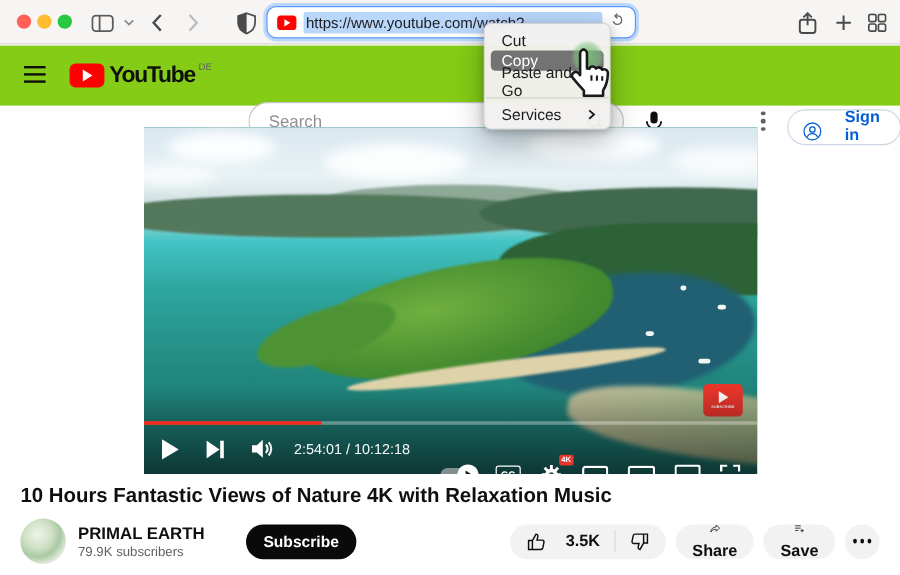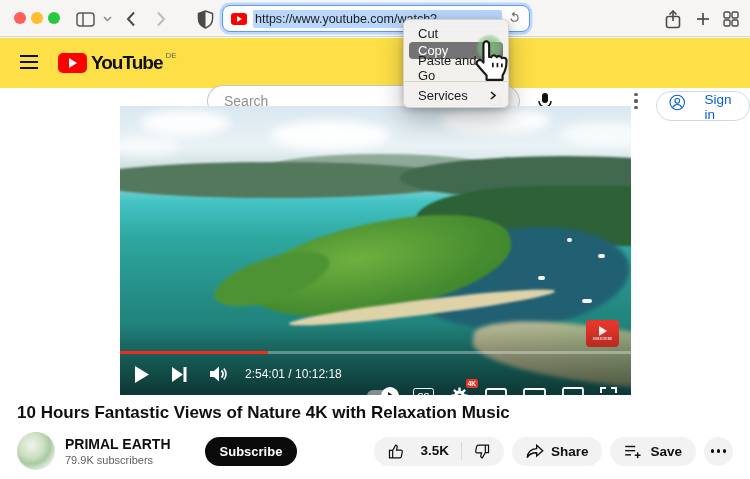--- a/index.html
+++ b/index.html
@@ -36,43 +36,43 @@
   .ctx-item.hl { background:#737373; color:#fff; border-radius:4px; margin:0 5px; padding:0 7px 0 9px; }
   .ctx-sep { height:1px; background:rgba(0,0,0,0.13); margin:5px 1px; }
   .ctx-chevron { margin-left:auto; font-weight:bold; }
 
   
   .click-glow { position:absolute; left:476px; top:34px; width:27px; height:27px; z-index:59;
     border-radius:50%; background:radial-gradient(circle, rgba(120,190,120,0.95) 0%, rgba(130,195,130,0.55) 55%, rgba(130,195,130,0) 75%); }
   .cursor { position:absolute; left:472px; top:38px; z-index:60; }
 
   
-  .yt-header { position:absolute; top:38px; left:0; width:750px; height:50px; background:#fde047;padding-left:25px; }
+  .yt-header { position:absolute; top:38px; left:0; width:750px; height:50px; background:#84cc16;padding-left:25px; }
   .hamburger { position:absolute; left:20px; top:17px; width:18px; height:14px;
     display:flex; flex-direction:column; justify-content:space-between; }
   .hamburger span { height:1.6px; background:#0f0f0f; }
   .yt-logo { position:absolute; left:58px; top:14px; display:flex; align-items:flex-start; }
   .yt-play { width:29px; height:20px; background:#f00; border-radius:5px; display:flex;
     align-items:center; justify-content:center; margin-right:4px; margin-top:1px; }
   .yt-play .tri { width:0; height:0; border-left:8px solid #fff; border-top:5px solid transparent; border-bottom:5px solid transparent; }
   .yt-word { font-size:19px; font-weight:700; letter-spacing:-1px; color:#0f0f0f; line-height:22px; }
   .yt-region { font-size:8px; color:#606060; margin-left:3px; margin-top:-1px; letter-spacing:0; }
   .search-box { position:absolute; left:207px; top:47px; width:313px; height:32px; display:flex; }
   .search-input { flex:1; border:1px solid #c6c6c6; border-right:none; border-radius:16px 0 0 16px;
     padding:0 16px; font-size:14px; color:#0f0f0f; outline:none; background:#fff; font-family:"Liberation Sans",sans-serif; }
   .search-input::placeholder { color:#8f8f8f; }
   .search-btn { width:48px; border:1px solid #c6c6c6; border-radius:0 16px 16px 0; background:#f8f8f8;
     display:flex; align-items:center; justify-content:center; }
   .mic-btn { position:absolute; left:533px; top:52px; width:24px; height:24px; display:flex; align-items:center; justify-content:center; }
   .kebab { position:absolute; left:628px; top:52px; width:16px; height:22px; display:flex;
     flex-direction:column; align-items:center; justify-content:center; gap:3px; }
   .kebab i { width:3.2px; height:3.2px; border-radius:50%; background:#606060; }
   .signin { position:absolute; left:656px; top:53px; height:30px; padding:0 12px;
-    border:1px solid #cfd8e6; border-radius:16px; display:flex; align-items:flex-start; gap:19px;
-    color:#065fd4; font-size:13.5px; font-weight:400; background:#fff; }
+    border:1px solid #cfd8e6; border-radius:16px; display:flex; align-items:flex-end; gap:19px;
+    color:#065fd4; font-size:13.5px; font-weight:700; background:#fff; }
 
   
   .video { position:absolute; left:120px; top:106px; width:511px; height:289px; overflow:hidden; background:#1d7a74; }
   .scene { position:absolute; inset:0;
     background:linear-gradient(180deg,#d9e8f0 0%, #e9f2f5 14%, #cfdfe0 22%, #44c4c5 33%, #2ea79f 46%, #21867e 72%, #1d7a73 100%); }
   .cloud { position:absolute; background:rgba(255,255,255,0.9); border-radius:50%; filter:blur(5px); }
   .hill { position:absolute; filter:blur(1px); }
   .h1 { left:-40px; top:56px; width:390px; height:36px; background:#53785c; border-radius:50%; }
   .h2 { left:280px; top:50px; width:330px; height:44px; background:#40694e; border-radius:50%; }
   .h3 { left:150px; top:48px; width:220px; height:26px; background:#7d9a84; border-radius:50%; opacity:.8; }
@@ -124,21 +124,21 @@
   .ch-name { font-size:14px; font-weight:700; color:#0f0f0f;text-align:right; }
   .ch-subs { font-size:11px; color:#606060; }
   .subscribe-btn { margin-left:34px; height:29px; padding:0 15px; background:#0a0a0a; color:#fff;
     border-radius:15px; font-size:13px; font-weight:600; display:flex; align-items:center; }
   .actions { margin-left:auto; display:flex; align-items:center; gap:8px; }
   .pill { height:29px; background:#f2f2f2; border-radius:15px; display:flex; align-items:center;
     font-size:13.5px; font-weight:600; color:#0f0f0f; }
   .like-seg { display:flex; align-items:flex-start; gap:16px; padding:0 12px 0 13px; }
   .pill-divider { width:1px; height:18px; background:#d9d9d9; }
   .dislike-seg { padding:0 13px 0 12px; display:flex; align-items:center; }
-  .pill-pad { padding:0 14px; gap:7px; }
+  .pill-pad { padding:0 14px; gap:7px;flex-direction:column; }
   .more-btn { width:29px; height:29px; border-radius:50%; background:#f2f2f2;
     display:flex; align-items:center; justify-content:center; gap:2.5px; }
   .more-btn i { width:3.2px; height:3.2px; border-radius:50%; background:#0f0f0f; }
 </style>
 </head>
 <body>
 
 <div class="screen">
 
   <div class="toolbar">

